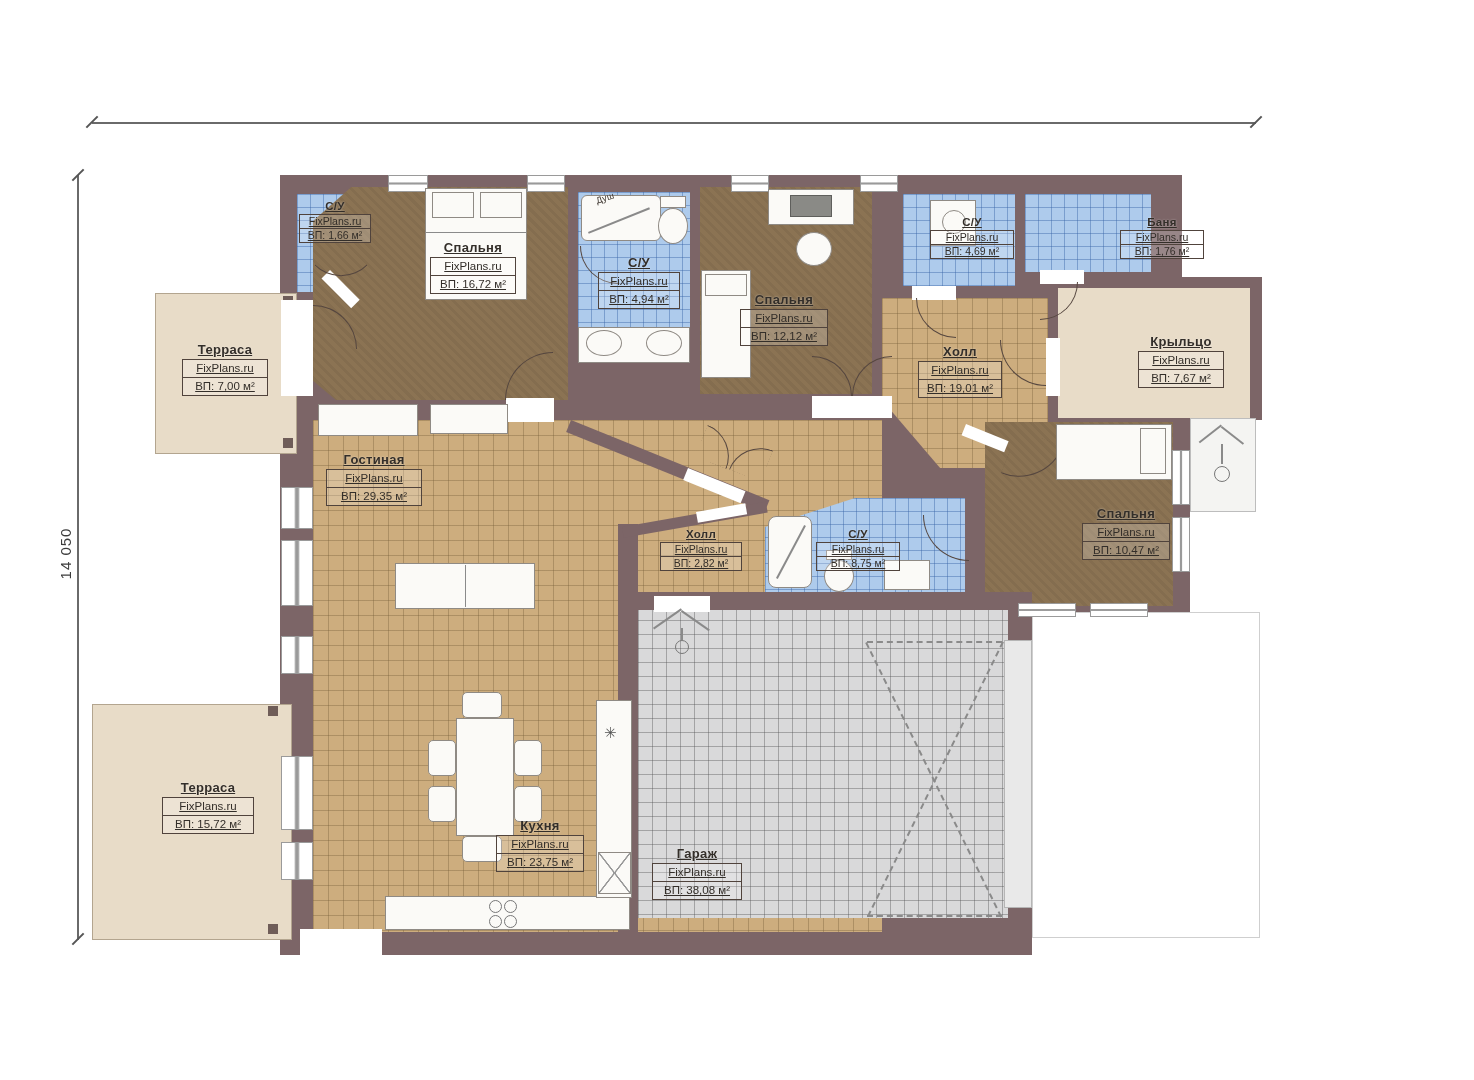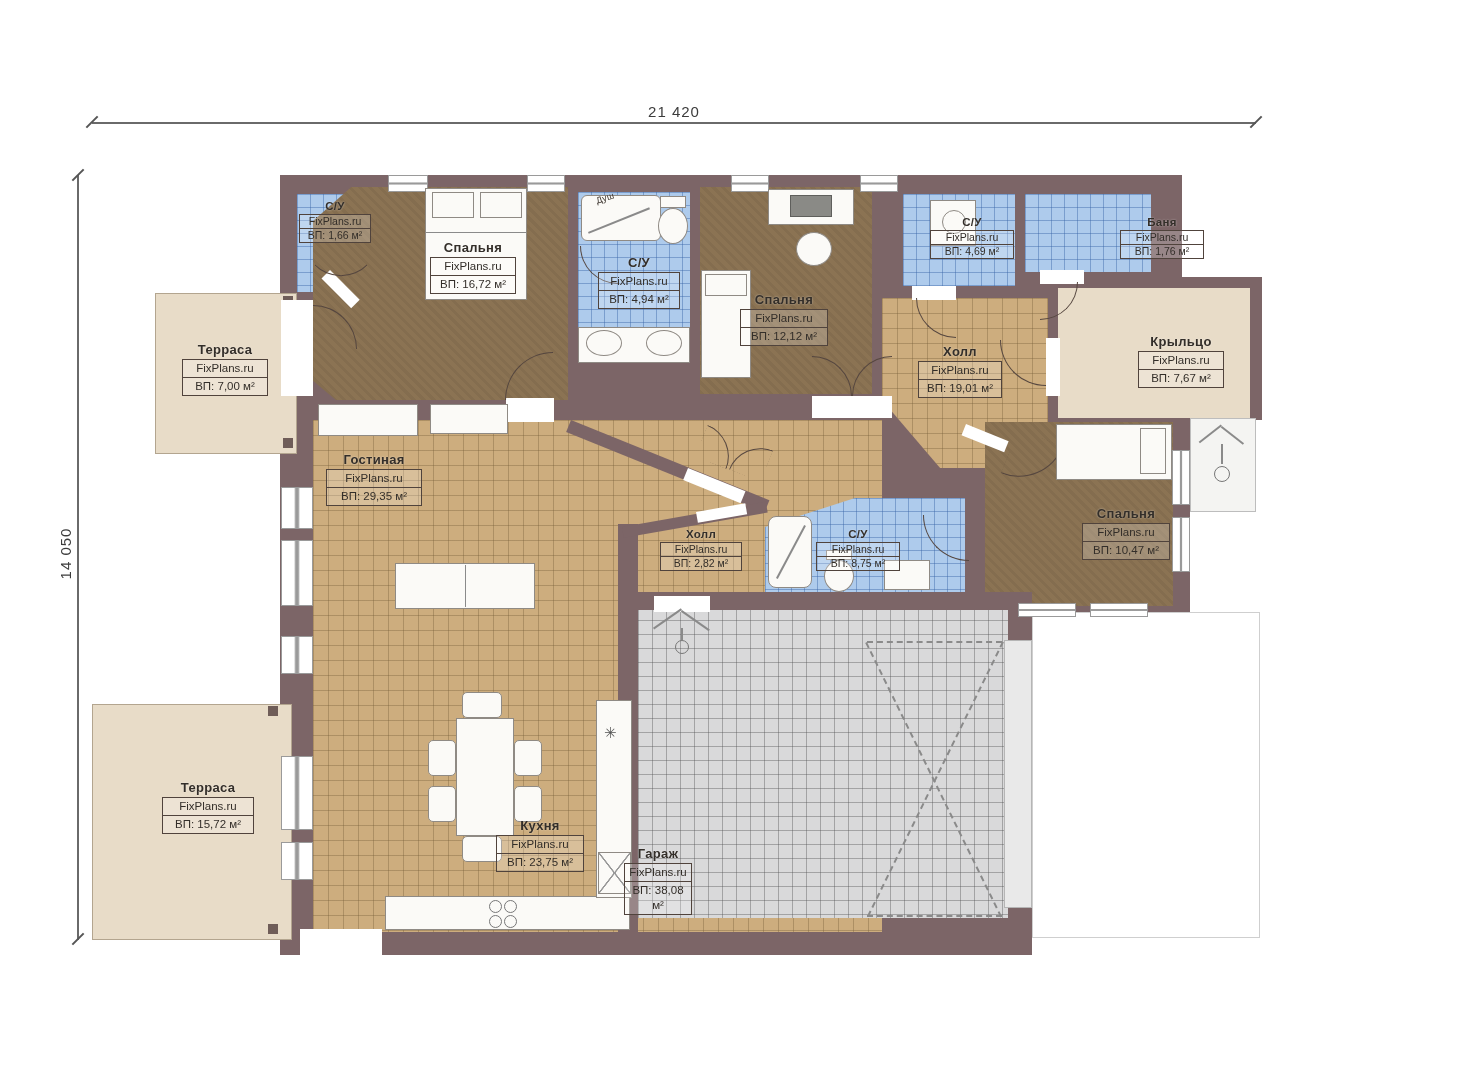--- a/index.html
+++ b/index.html
@@ -29,21 +29,21 @@
   .open{position:absolute;background:#fff;}
   .win-h{position:absolute;background:linear-gradient(to bottom,#fff 40%,#9a9a9a 46%,#9a9a9a 54%,#fff 60%);border:1px solid #9a9a9a;box-sizing:border-box;}
   .win-v{position:absolute;background:linear-gradient(to right,#fff 40%,#9a9a9a 46%,#9a9a9a 54%,#fff 60%);border:1px solid #9a9a9a;box-sizing:border-box;}
   
   .arc{position:absolute;box-sizing:border-box;}
   .arc-tl{border-left:1.5px solid #55463f;border-top:1.5px solid #55463f;border-radius:100% 0 0 0;}
   .arc-tr{border-right:1.5px solid #55463f;border-top:1.5px solid #55463f;border-radius:0 100% 0 0;}
   .arc-bl{border-left:1.5px solid #55463f;border-bottom:1.5px solid #55463f;border-radius:0 0 0 100%;}
   .arc-br{border-right:1.5px solid #55463f;border-bottom:1.5px solid #55463f;border-radius:0 0 100% 0;}
   
-  .rlabel{position:absolute;text-align:center;color:#332e29;z-index:30;}
+  .rlabel{position:absolute;text-align:center;color:#332e29;z-index:30;text-decoration:underline;}
   .rname{font-weight:bold;font-size:13px;letter-spacing:.3px;margin-bottom:2px;text-shadow:0 0 2px rgba(255,255,255,.5);}
   .rbox{border:1px solid #50433c;font-size:11.5px;padding:1px 3px;background:rgba(255,255,255,.22);line-height:15px;}
   .rbox + .rbox{border-top:none;}
   .small .rname{font-size:11.5px;}
   .small .rbox{font-size:10.5px;padding:0 2px;line-height:13px;}
   
   .dimline{position:absolute;background:#6a6a6a;}
   .dimtext{position:absolute;font-size:15px;color:#3c3c3c;letter-spacing:1px;}
   .tick{position:absolute;width:16px;height:2px;background:#555;transform:rotate(-45deg);}
   .dash{position:absolute;border-top:2px dashed #8a8a8a;transform-origin:0 0;}
@@ -53,21 +53,20 @@
   .note{position:absolute;font-size:9px;color:#3a332d;z-index:31;}
 </style>
 </head>
 <body>
 
 <div id="plan">
 
   <div class="dimline" style="left:92px;top:122px;width:1164px;height:2px"></div>
   <div class="tick" style="left:84px;top:121px"></div>
   <div class="tick" style="left:1248px;top:121px"></div>
-  <div class="dimtext" style="left:92px;top:103px;width:1164px;text-align:center">21 420</div>
 
   <div class="dimline" style="left:77px;top:175px;width:2px;height:765px"></div>
   <div class="tick" style="left:70px;top:174px"></div>
   <div class="tick" style="left:70px;top:938px"></div>
   <div class="dimtext" style="left:20px;top:545px;width:90px;text-align:center;transform:rotate(-90deg)">14 050</div>
 
   <div class="wall" style="left:280px;top:175px;width:902px;height:255px"></div>
   <div class="wall" style="left:280px;top:415px;width:350px;height:540px"></div>
   <div class="wall" style="left:620px;top:415px;width:412px;height:540px"></div>
   <div class="wall" style="left:975px;top:412px;width:215px;height:205px"></div>
@@ -275,21 +274,21 @@
   <div class="rlabel small" style="left:816px;top:528px;width:84px">
     <div class="rname">С/У</div>
     <div class="rbox">FixPlans.ru</div>
     <div class="rbox">ВП: 8,75 м²</div>
   </div>
   <div class="rlabel" style="left:496px;top:818px;width:88px">
     <div class="rname">Кухня</div>
     <div class="rbox">FixPlans.ru</div>
     <div class="rbox">ВП: 23,75 м²</div>
   </div>
-  <div class="rlabel" style="left:624px;top:846px;width:68px">
+  <div class="rlabel" style="left:652px;top:846px;width:90px">
     <div class="rname">Гараж</div>
     <div class="rbox">FixPlans.ru</div>
     <div class="rbox">ВП: 38,08 м²</div>
   </div>
   <div class="rlabel" style="left:162px;top:780px;width:92px">
     <div class="rname">Терраса</div>
     <div class="rbox">FixPlans.ru</div>
     <div class="rbox">ВП: 15,72 м²</div>
   </div>
 

